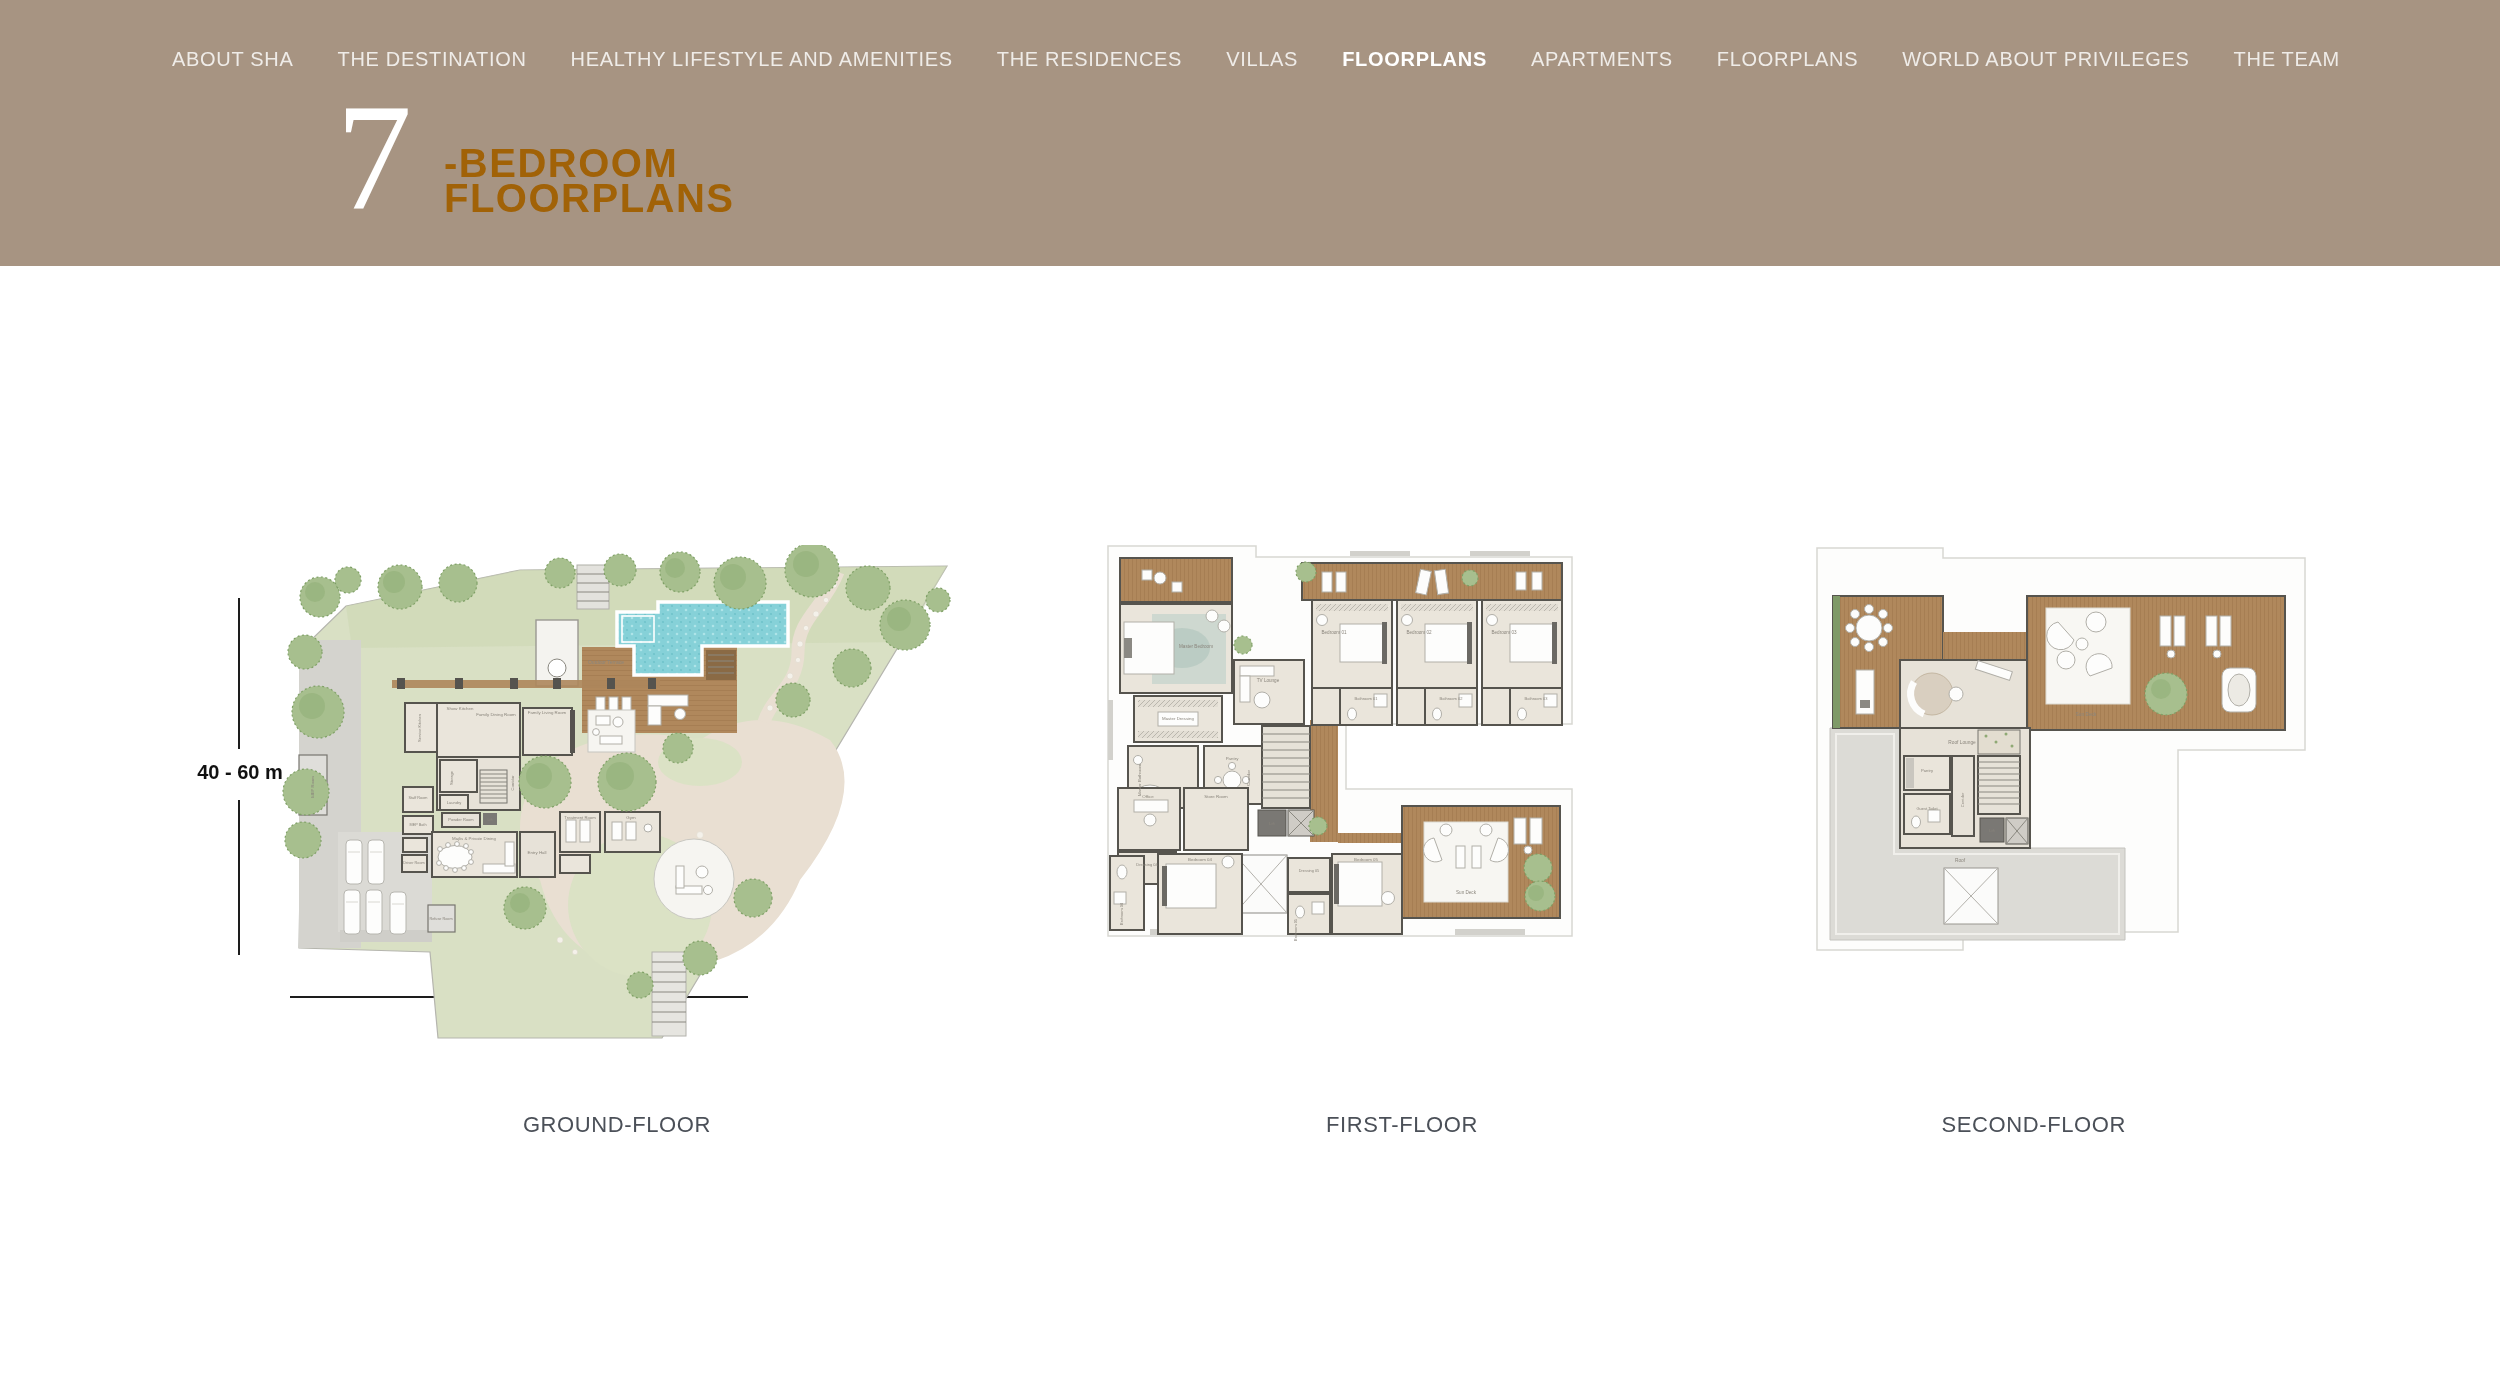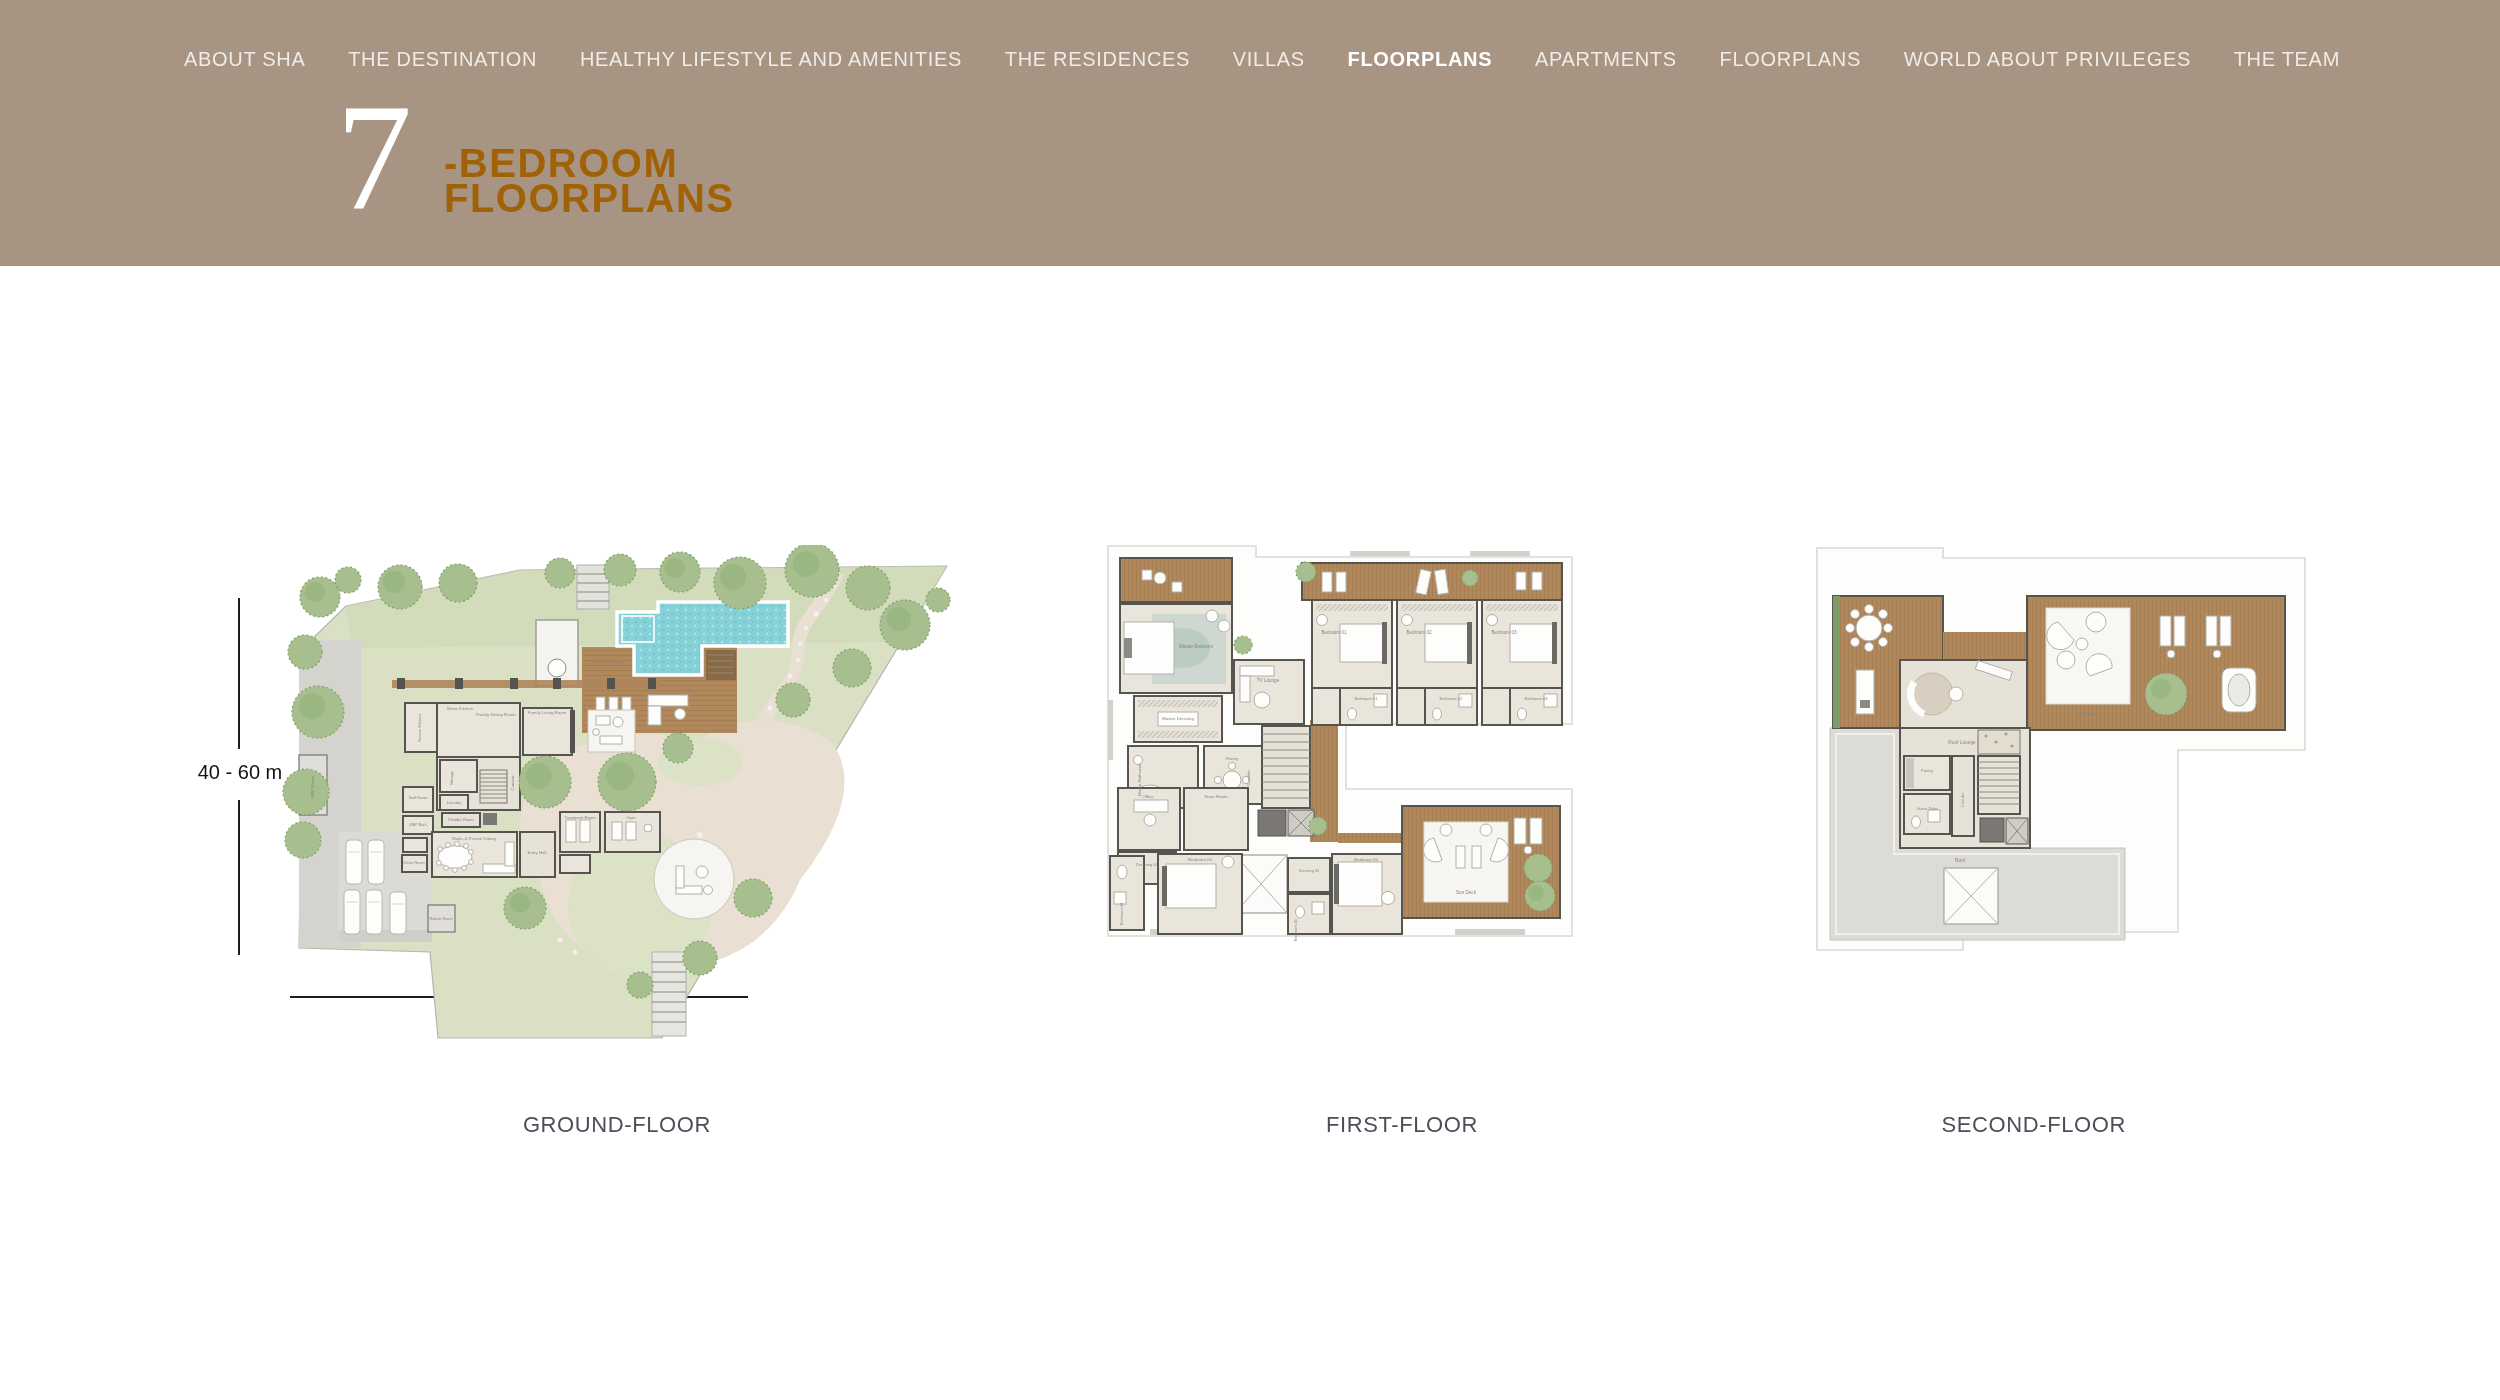--- a/index.html
+++ b/index.html
@@ -1,31 +1,31 @@
 <!DOCTYPE html>
 <html><head>
 <meta charset="utf-8">
 <style>
   html,body{margin:0;padding:0;background:#ffffff;}
   .canvas{position:relative;width:2500px;height:1400px;background:#ffffff;overflow:hidden;
           font-family:"Liberation Sans",sans-serif;}
   
   .band{position:absolute;left:0;top:0;width:2500px;height:266px;background:#a79482;}
-  .nav{position:absolute;left:184px;right:160px;top:48px;display:flex;
+  .nav{position:absolute;left:172px;right:160px;top:48px;display:flex;
        justify-content:space-between;align-items:center;}
   .nav a{font-size:20px;font-weight:300;letter-spacing:.7px;color:rgba(255,255,255,.82);
          text-decoration:none;white-space:nowrap;}
   .nav a.active{font-weight:700;color:#ffffff;}
   .hero-number{position:absolute;left:336px;top:82px;color:#ffffff;
                font-family:"Liberation Serif",serif;font-size:152px;line-height:1;font-weight:400;}
   .hero-title{position:absolute;left:444px;top:146px;color:#a16207;font-size:40px;
               font-weight:700;letter-spacing:1.5px;line-height:35px;}
   
   .dim-line{position:absolute;background:#1d1d1d;}
-  .dim-label{position:absolute;font-size:20px;font-weight:400;color:#111;text-align:center;}
+  .dim-label{position:absolute;font-size:20px;font-weight:700;color:#111;text-align:center;}
   
   .floor-label{position:absolute;width:260px;text-align:right;font-size:22px;font-weight:500;
                letter-spacing:.6px;color:#4b5058;}
   
   svg{position:absolute;}
   .room{fill:#eae5db;stroke:#56544e;stroke-width:2;}
   .roomlt{fill:#e7e2d8;stroke:#56544e;stroke-width:2;}
   .greyroom{fill:#dfdeda;stroke:#77756f;stroke-width:1.2;}
   .furn{fill:#fdfdfc;stroke:#b1afa8;stroke-width:1;}
   .tread{stroke:#8a8880;stroke-width:1;}

